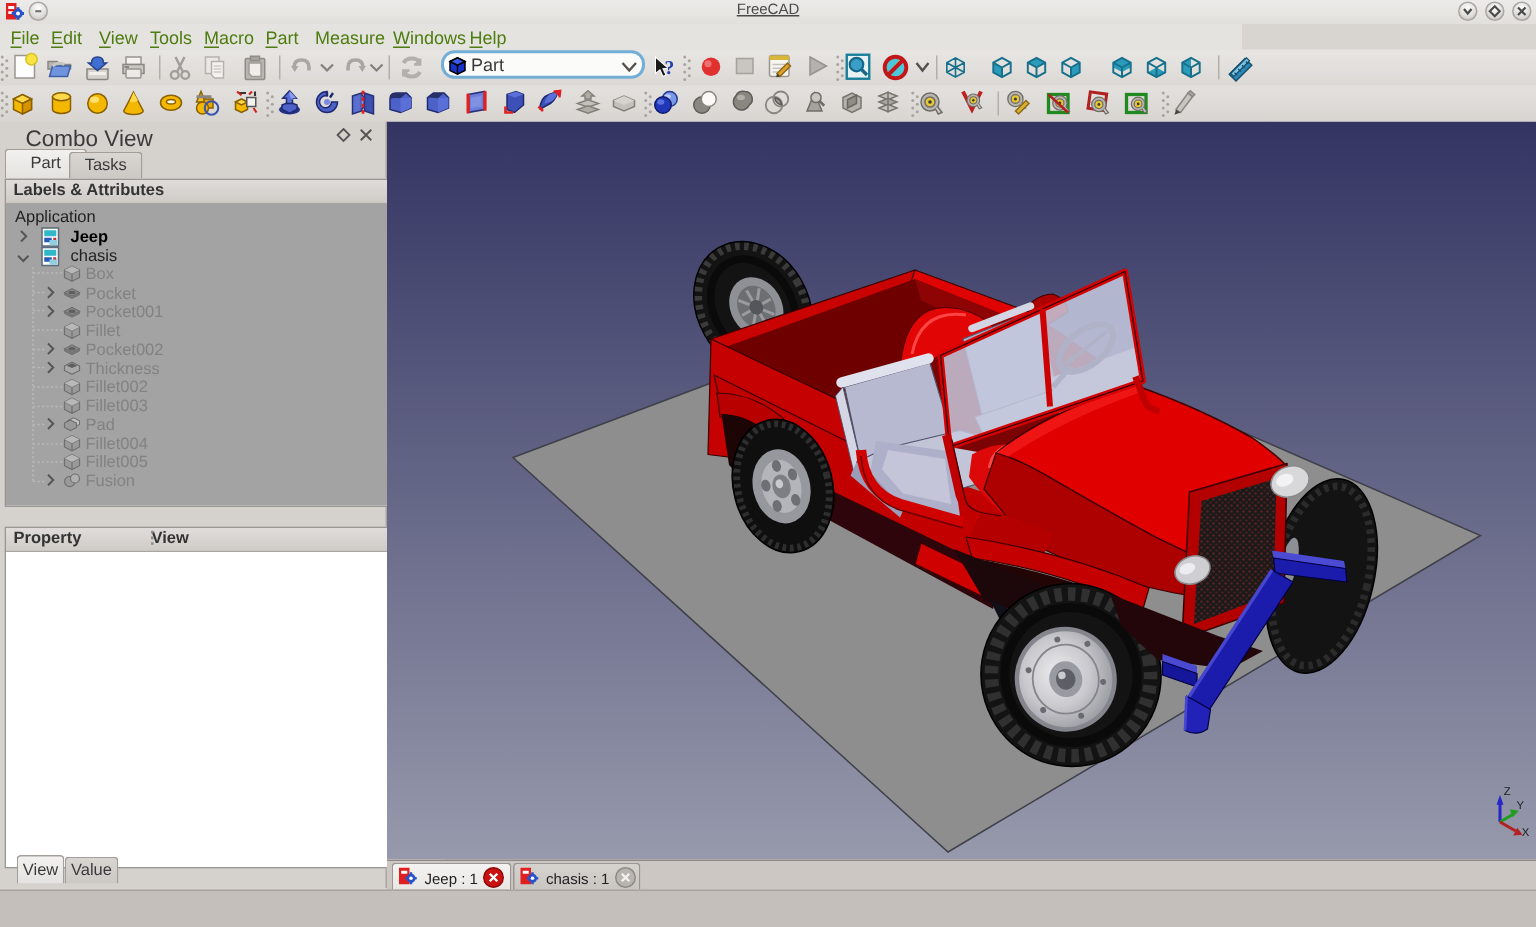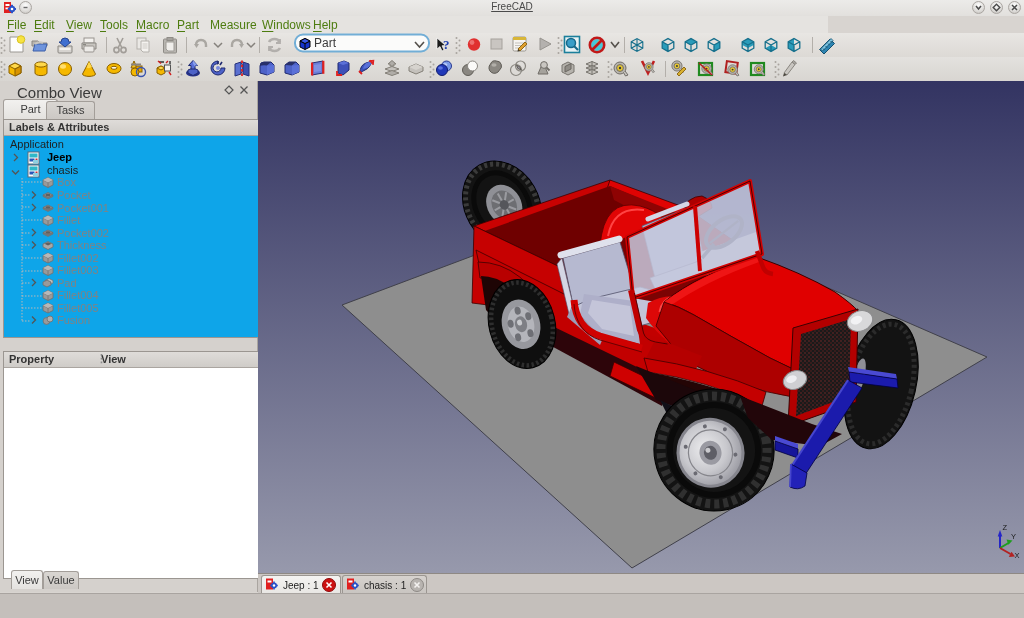--- a/index.html
+++ b/index.html
@@ -484,21 +484,21 @@
   <svg class="abs" style="left:239px;top:4px" width="10" height="10" viewBox="0 0 10 10">
         <path d="M1.5 1.5 L8.5 8.5 M8.5 1.5 L1.5 8.5" stroke="#555" stroke-width="1.3"></path>
       </svg>
   <div class="tab active" style="left:3px;top:18px;width:53px;height:19px;line-height:19px;">Part</div>
   <div class="tab" style="left:46px;top:20px;width:47px;height:17px;line-height:17px;">Tasks</div>
 
   <div class="frame" style="left:3px;top:38px;width:249px;height:217px;">
     <div class="hdr">
           <span style="position:absolute;left:5px;top:1px;">Labels &amp; Attributes</span>
         </div>
-    <div id="treebody" style="position:absolute;left:0;top:16px;right:15px;bottom:0;background:#0ea5e9;">
+    <div id="treebody" style="position:absolute;left:0;top:16px;right:15px;bottom:0;background:#a3a3a3;">
     <svg width="233" height="199" viewBox="0 0 233 199" style="position:absolute;left:0;top:0;">
       <defs>
         <g id="docicon">
           <rect x="0" y="0" width="11" height="12" fill="#fdfdfd" stroke="#5a6a7a"></rect>
           <rect x="1.5" y="1.5" width="8" height="4" fill="#30b8c8"></rect>
           <rect x="1.5" y="6.5" width="5" height="3" fill="#2858b8"></rect>
           <rect x="7.5" y="6.5" width="2" height="3" fill="#c03038"></rect>
           <rect x="5" y="8" width="5" height="3.5" fill="#8fd0e0"></rect>
         </g>
         <g id="gcube">

